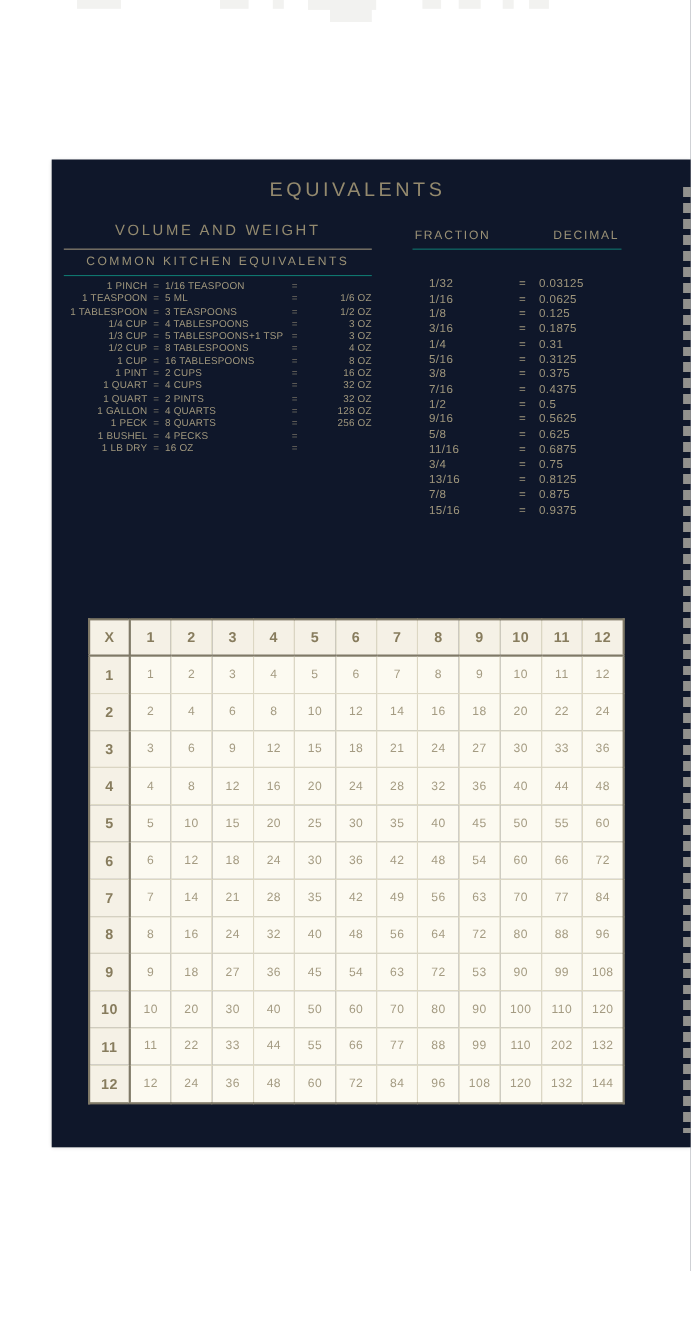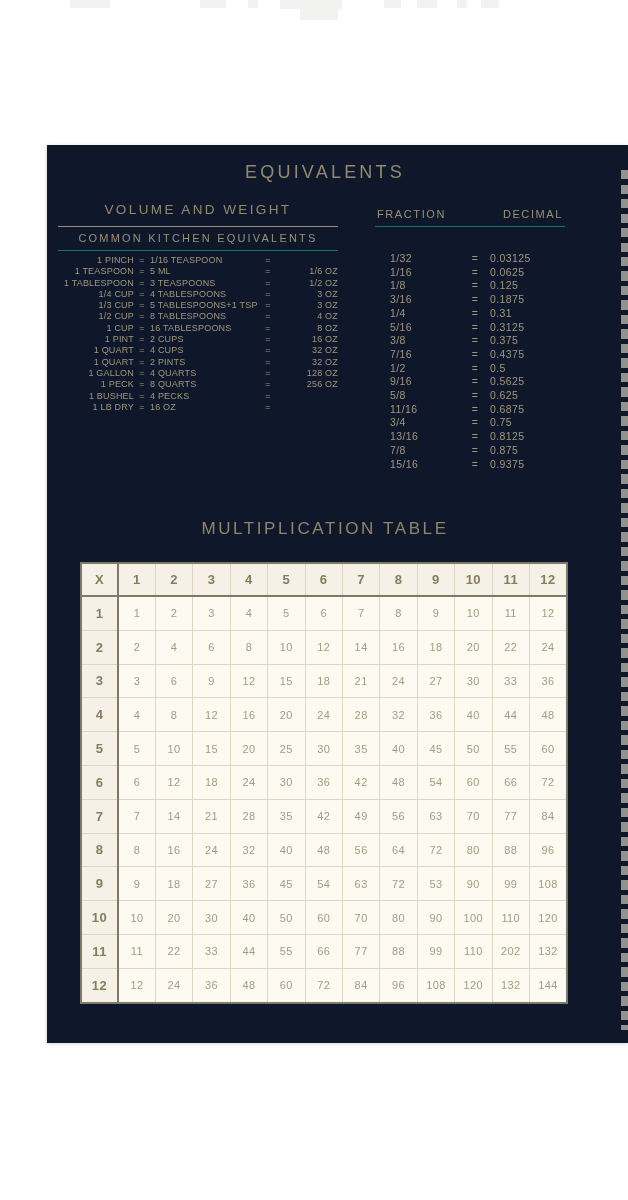--- a/index.html
+++ b/index.html
@@ -285,21 +285,20 @@
           <span class="fr-dec">0.875</span>
         </div>
         <div class="fraction-row">
           <span class="fr-frac">15/16</span>
           <span class="fr-eq">=</span>
           <span class="fr-dec">0.9375</span>
         </div>
       </div>
   </div>
 
-  <div class="mult-heading">MULTIPLICATION TABLE</div>
 
   <table class="mult" id="mult-table">
     <colgroup>
         <col class="first">
       </colgroup>
   <thead>
         <tr>
           <th>X</th>
           <th>1</th>
           <th>2</th>

